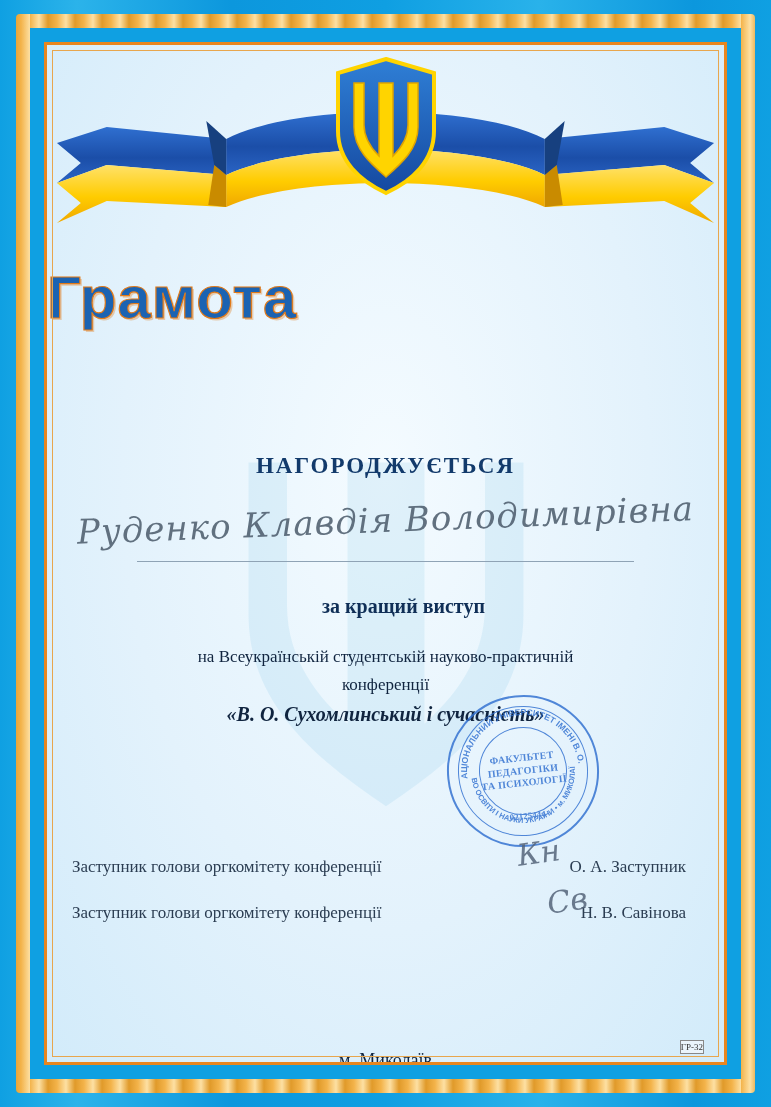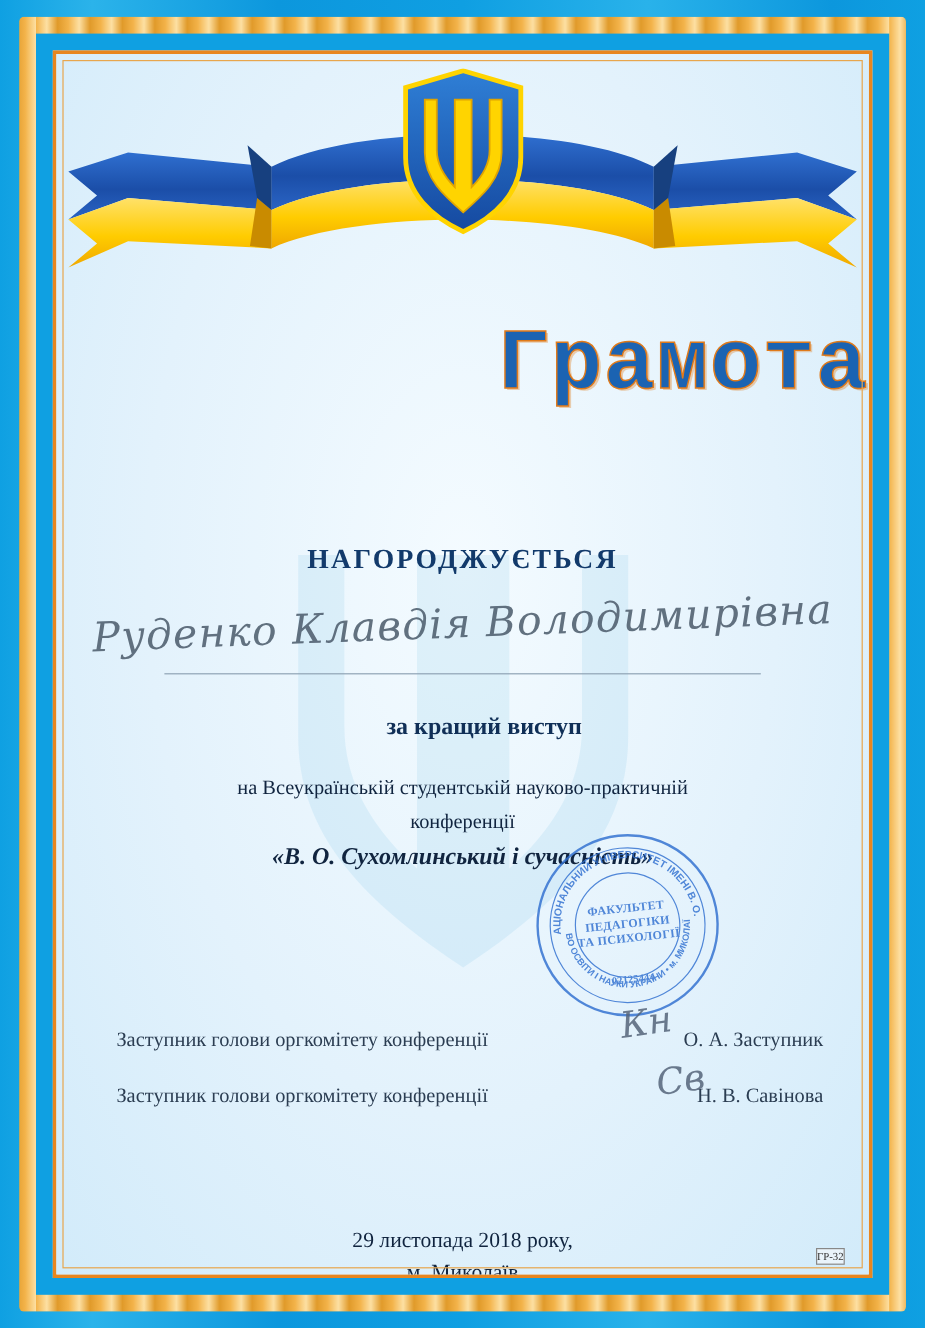--- a/index.html
+++ b/index.html
@@ -78,28 +78,28 @@
     top: 12px;
     width: 104px;
     height: 140px;
     z-index: 4;
   }
   
   .title {
     position: absolute;
     left: 0; right: 0;
     top: 218px;
-    text-align: right;
-    font-size: 72px;
+    text-align: left;
+    font-size: 60px;
     font-weight: bold;
     letter-spacing: 1px;
     color: #1b63b2;
     -webkit-text-stroke: 1.2px #e07a1a;
     text-shadow: 2px 2px 0 rgba(224,122,26,.35);
-    font-family: Liberation Mono, monospace;
+    font-family: Liberation Sans, sans-serif;
   }
   .awarded {
     position: absolute;
     left: 0; right: 0;
     top: 408px;
     text-align: center;
     font-size: 23px;
     font-weight: bold;
     letter-spacing: 2px;
     color: #123a6b;
@@ -146,21 +146,21 @@
   .body2 { top: 630px; }
   .body3 {
     top: 658px;
     font-style: italic;
     font-weight: bold;
     font-size: 20px;
   }
   
   .sig-row {
     position: absolute;
-    left: 50px;
+    left: 25px;
     right: 38px;
     display: flex;
     justify-content: space-between;
     align-items: flex-end;
     font-size: 17px;
     color: #2b3d52;
   }
   .sig1 { top: 812px; }
   .sig2 { top: 858px; }
   .sig-role { white-space: nowrap; }
@@ -358,20 +358,19 @@
       <span class="sig-name">О. А. Заступник</span>
     </div>
     <div class="sig-scribble scribble1">Кн</div>
 
     <div class="sig-row sig2">
       <span class="sig-role">Заступник голови оргкомітету конференції</span>
       <span class="sig-name">Н. В. Савінова</span>
     </div>
     <div class="sig-scribble scribble2">Св</div>
 
-    <div class="date-line">29 листопада 2018 року,</div>
     <div class="city-line">м. Миколаїв</div>
 
     <div class="code-box">ГР-32</div>
   </div>
 
   <div class="frame-inner-line"></div>
 </div>
 
 </body></html>

